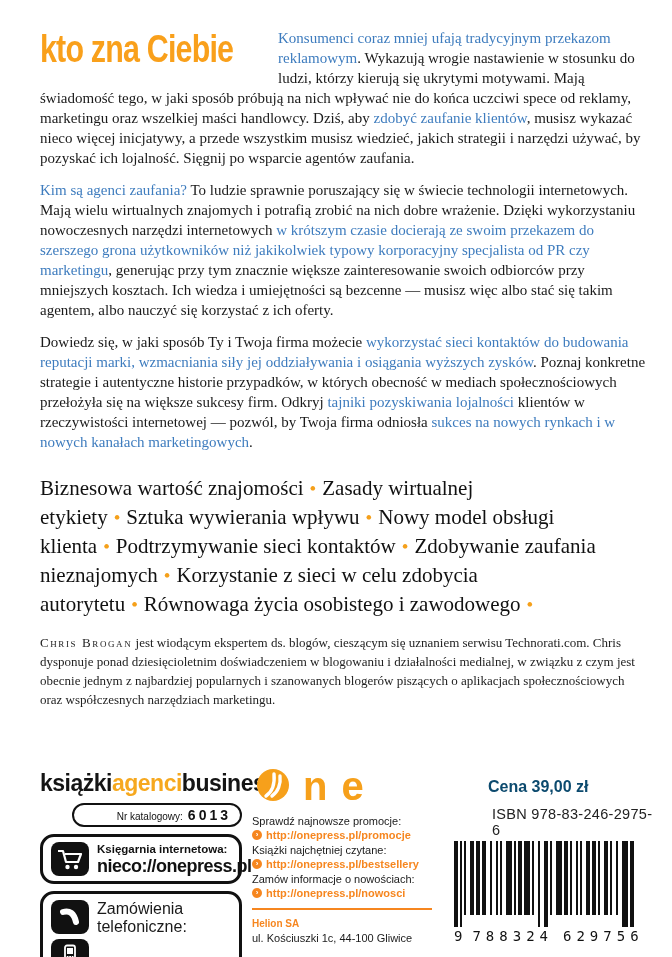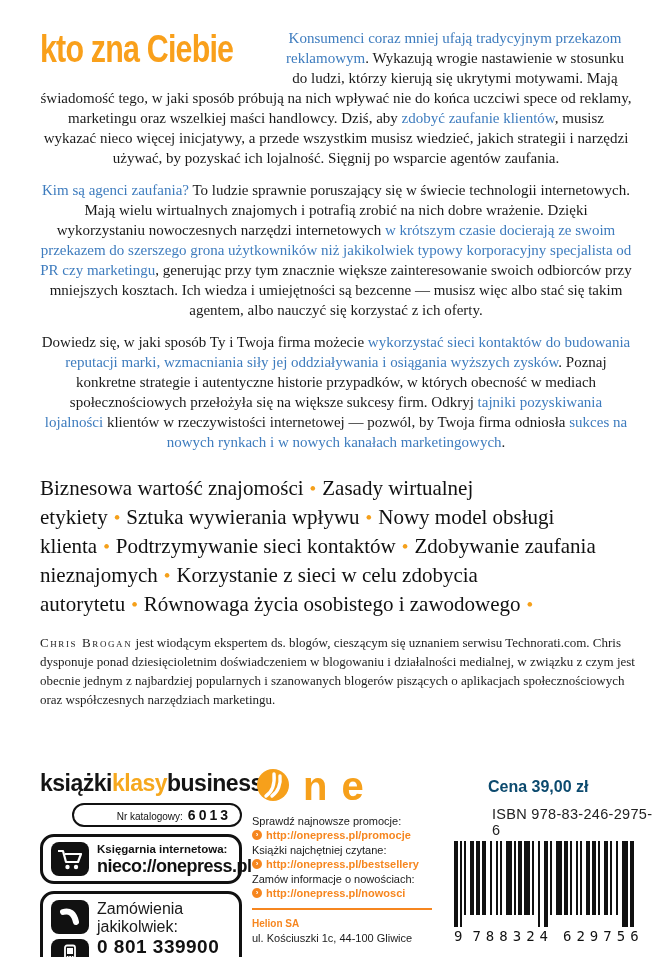--- a/index.html
+++ b/index.html
@@ -8,21 +8,21 @@
   .main{position:absolute;top:0;left:0;right:0;height:752px;overflow:hidden;
         padding:18px 24px 0 40px;box-sizing:border-box;}
 
   
   .headline{font-family:"Liberation Sans", sans-serif;font-weight:bold;color:#F9A01B;
             font-size:38px;letter-spacing:-1px;line-height:42px;white-space:nowrap;}
   .h-scale{display:inline-block;transform:scaleX(0.80);transform-origin:0 50%;}
   .hl2{float:left;width:238px;height:48px;overflow:visible;}
 
   
-  .body{font-size:15px;line-height:20px;margin:12px 16px 0 0;text-align:center;}
+  .body{font-size:15px;line-height:20px;margin:12px 0 0 0;text-align:left;}
   .intro{margin-top:10px;}
   .intro .body{margin-top:2px;}
   .seg-blue{color:#3E7CBE;}
   .seg-black{color:#1a1a1a;}
 
   
   .topics{margin-top:22px;font-size:21px;line-height:28px;color:#111;width:566px;}
   .topic-dot{color:#F5A01B;font-size:19px;margin:0 6px;}
 
   
@@ -102,21 +102,21 @@
 
     <div class="topics"><span>Biznesowa wartość znajomości</span><span class="topic-dot">•</span><span>Zasady wirtualnej etykiety</span><span class="topic-dot">•</span><span>Sztuka wywierania wpływu</span><span class="topic-dot">•</span><span>Nowy model obsługi klienta</span><span class="topic-dot">•</span><span>Podtrzymywanie sieci kontaktów</span><span class="topic-dot">•</span><span>Zdobywanie zaufania nieznajomych</span><span class="topic-dot">•</span><span>Korzystanie z sieci w celu zdobycia autorytetu</span><span class="topic-dot">•</span><span>Równowaga życia osobistego i zawodowego</span><span class="topic-dot">•</span></div>
 
     <p class="bio"><span class="bio-name">Chris Brogan</span><span> jest wiodącym ekspertem ds. blogów, cieszącym się uznaniem serwisu Technorati.com. Chris dysponuje ponad dziesięcioletnim doświadczeniem w blogowaniu i działalności medialnej, w związku z czym jest obecnie jednym z najbardziej popularnych i szanowanych blogerów piszących o aplikacjach społecznościowych oraz współczesnych narzędziach marketingu.</span></p>
 
   </div>
 
   <div class="footer">
 
     <div class="col1">
-      <div class="brand"><span>książki</span><span class="mid">klasy</span><span>business</span></div>
+      <div class="brand"><span>książki</span><span class="mid">agenci</span><span>business</span></div>
 
       <div class="pill">
         <span class="lbl">Nr katalogowy:</span>
         <span class="val">6013</span>
       </div>
 
       <div class="cbox">
         <span class="icn">
           <svg width="30" height="26" viewBox="0 0 30 26">
             <path d="M3 5 h5 l3 11 h12 l3 -8 h-16" fill="none" stroke="#fff" stroke-width="2.2" stroke-linejoin="round"></path>
@@ -146,22 +146,21 @@
                   <rect x="12.2" y="13" width="1.8" height="1.8"></rect>
                   <rect x="14.7" y="13" width="1.8" height="1.8"></rect>
                 <rect x="9.7" y="16" width="1.8" height="1.8"></rect>
                   <rect x="12.2" y="16" width="1.8" height="1.8"></rect>
                   <rect x="14.7" y="16" width="1.8" height="1.8"></rect>
               </g>
             </svg>
           </span>
         </span>
         <span class="txt" style="flex:1;">
-          <div class="small">Zamówienia jakikolwiek:</div>
-          <div class="pnum">0 801 339900</div>
+          <div class="small">Zamówienia telefoniczne:</div>
 
         </span>
       </div>
     </div>
 
     <div class="col2">
       <div class="oplogo">
         <div class="op-one">
           <span style="display:inline-block;line-height:0;">
             <svg width="38" height="38" viewBox="0 0 38 38">

